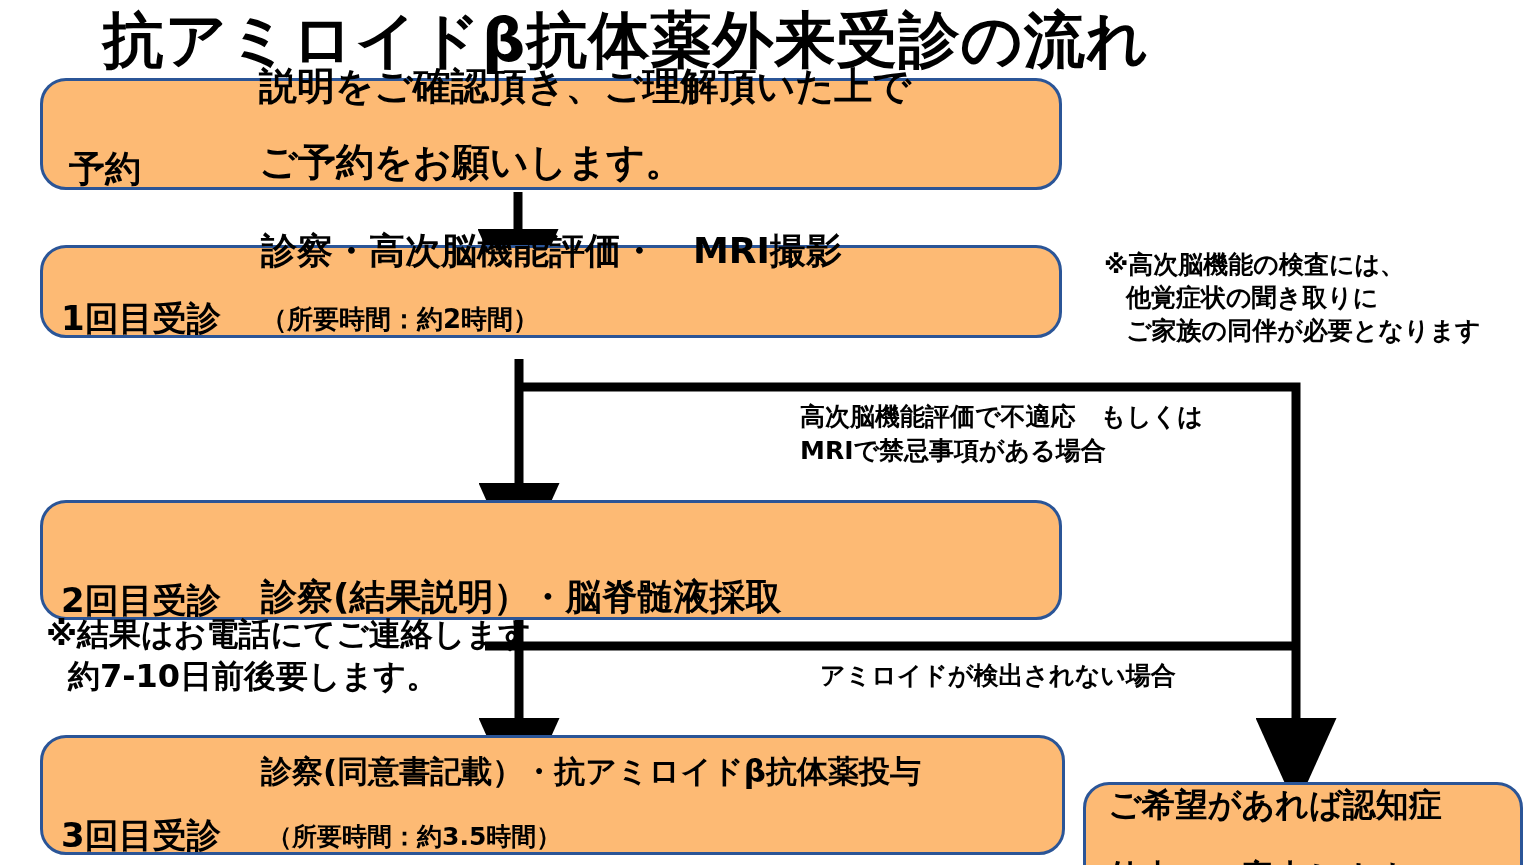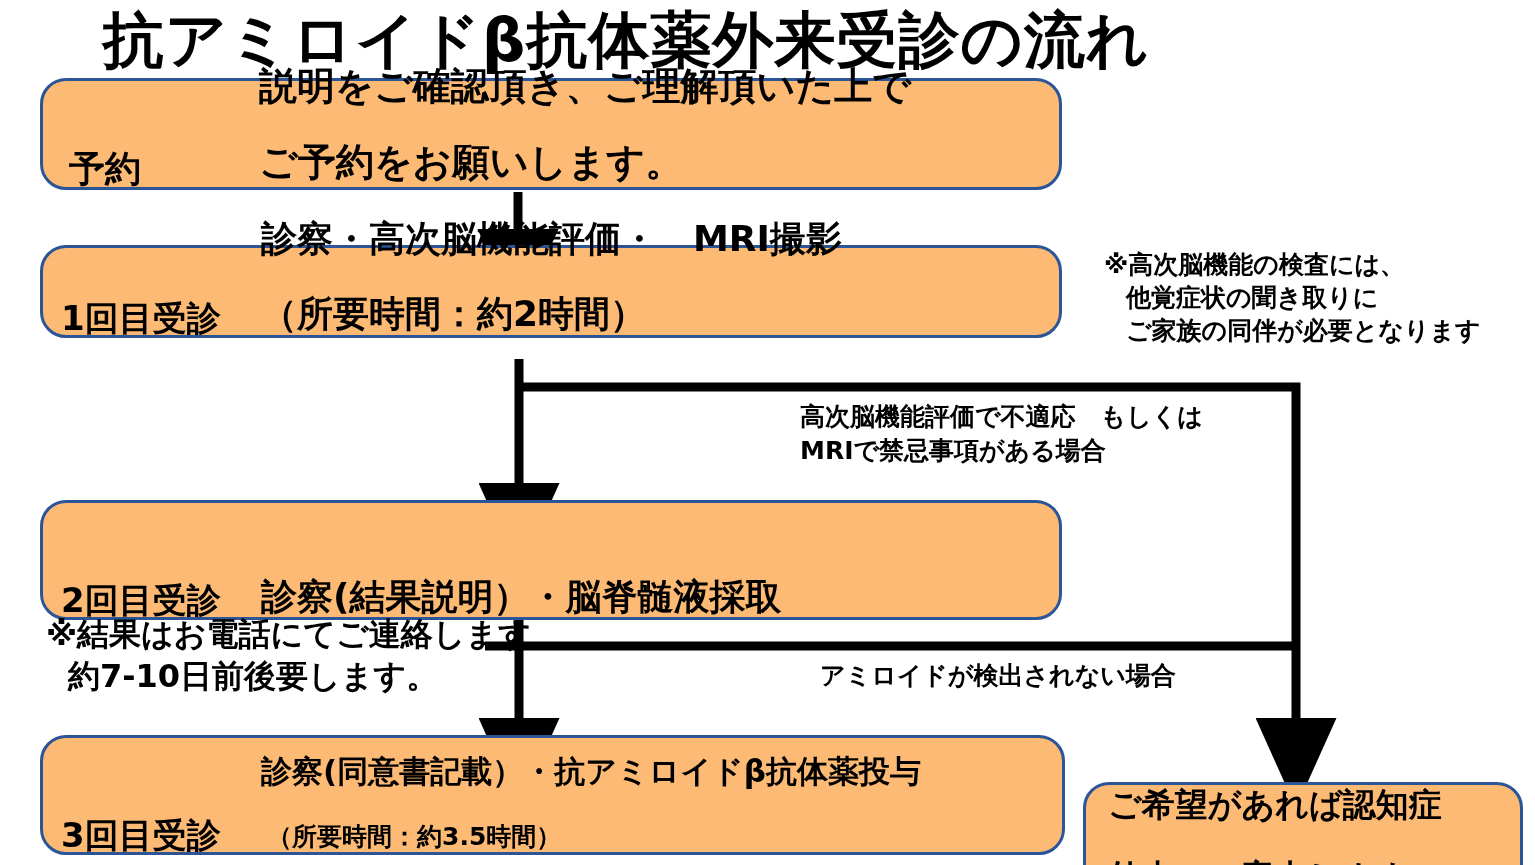--- a/index.html
+++ b/index.html
@@ -58,21 +58,21 @@
     justify-content: center;
     gap: 28px;
   }
   .body-main {
     font-size: 36px;
     font-weight: bold;
     white-space: nowrap;
     line-height: 1.15;
   }
   .body-sub {
-    font-size: 36px;
+    font-size: 26px;
     font-weight: bold;
     white-space: nowrap;
     line-height: 1.2;
     margin-top: 4px;
   }
   
   #box-appointment {
     left: 40px; top: 78px; width: 1022px; height: 112px;
     padding: 0 0 0 26px;
   }

